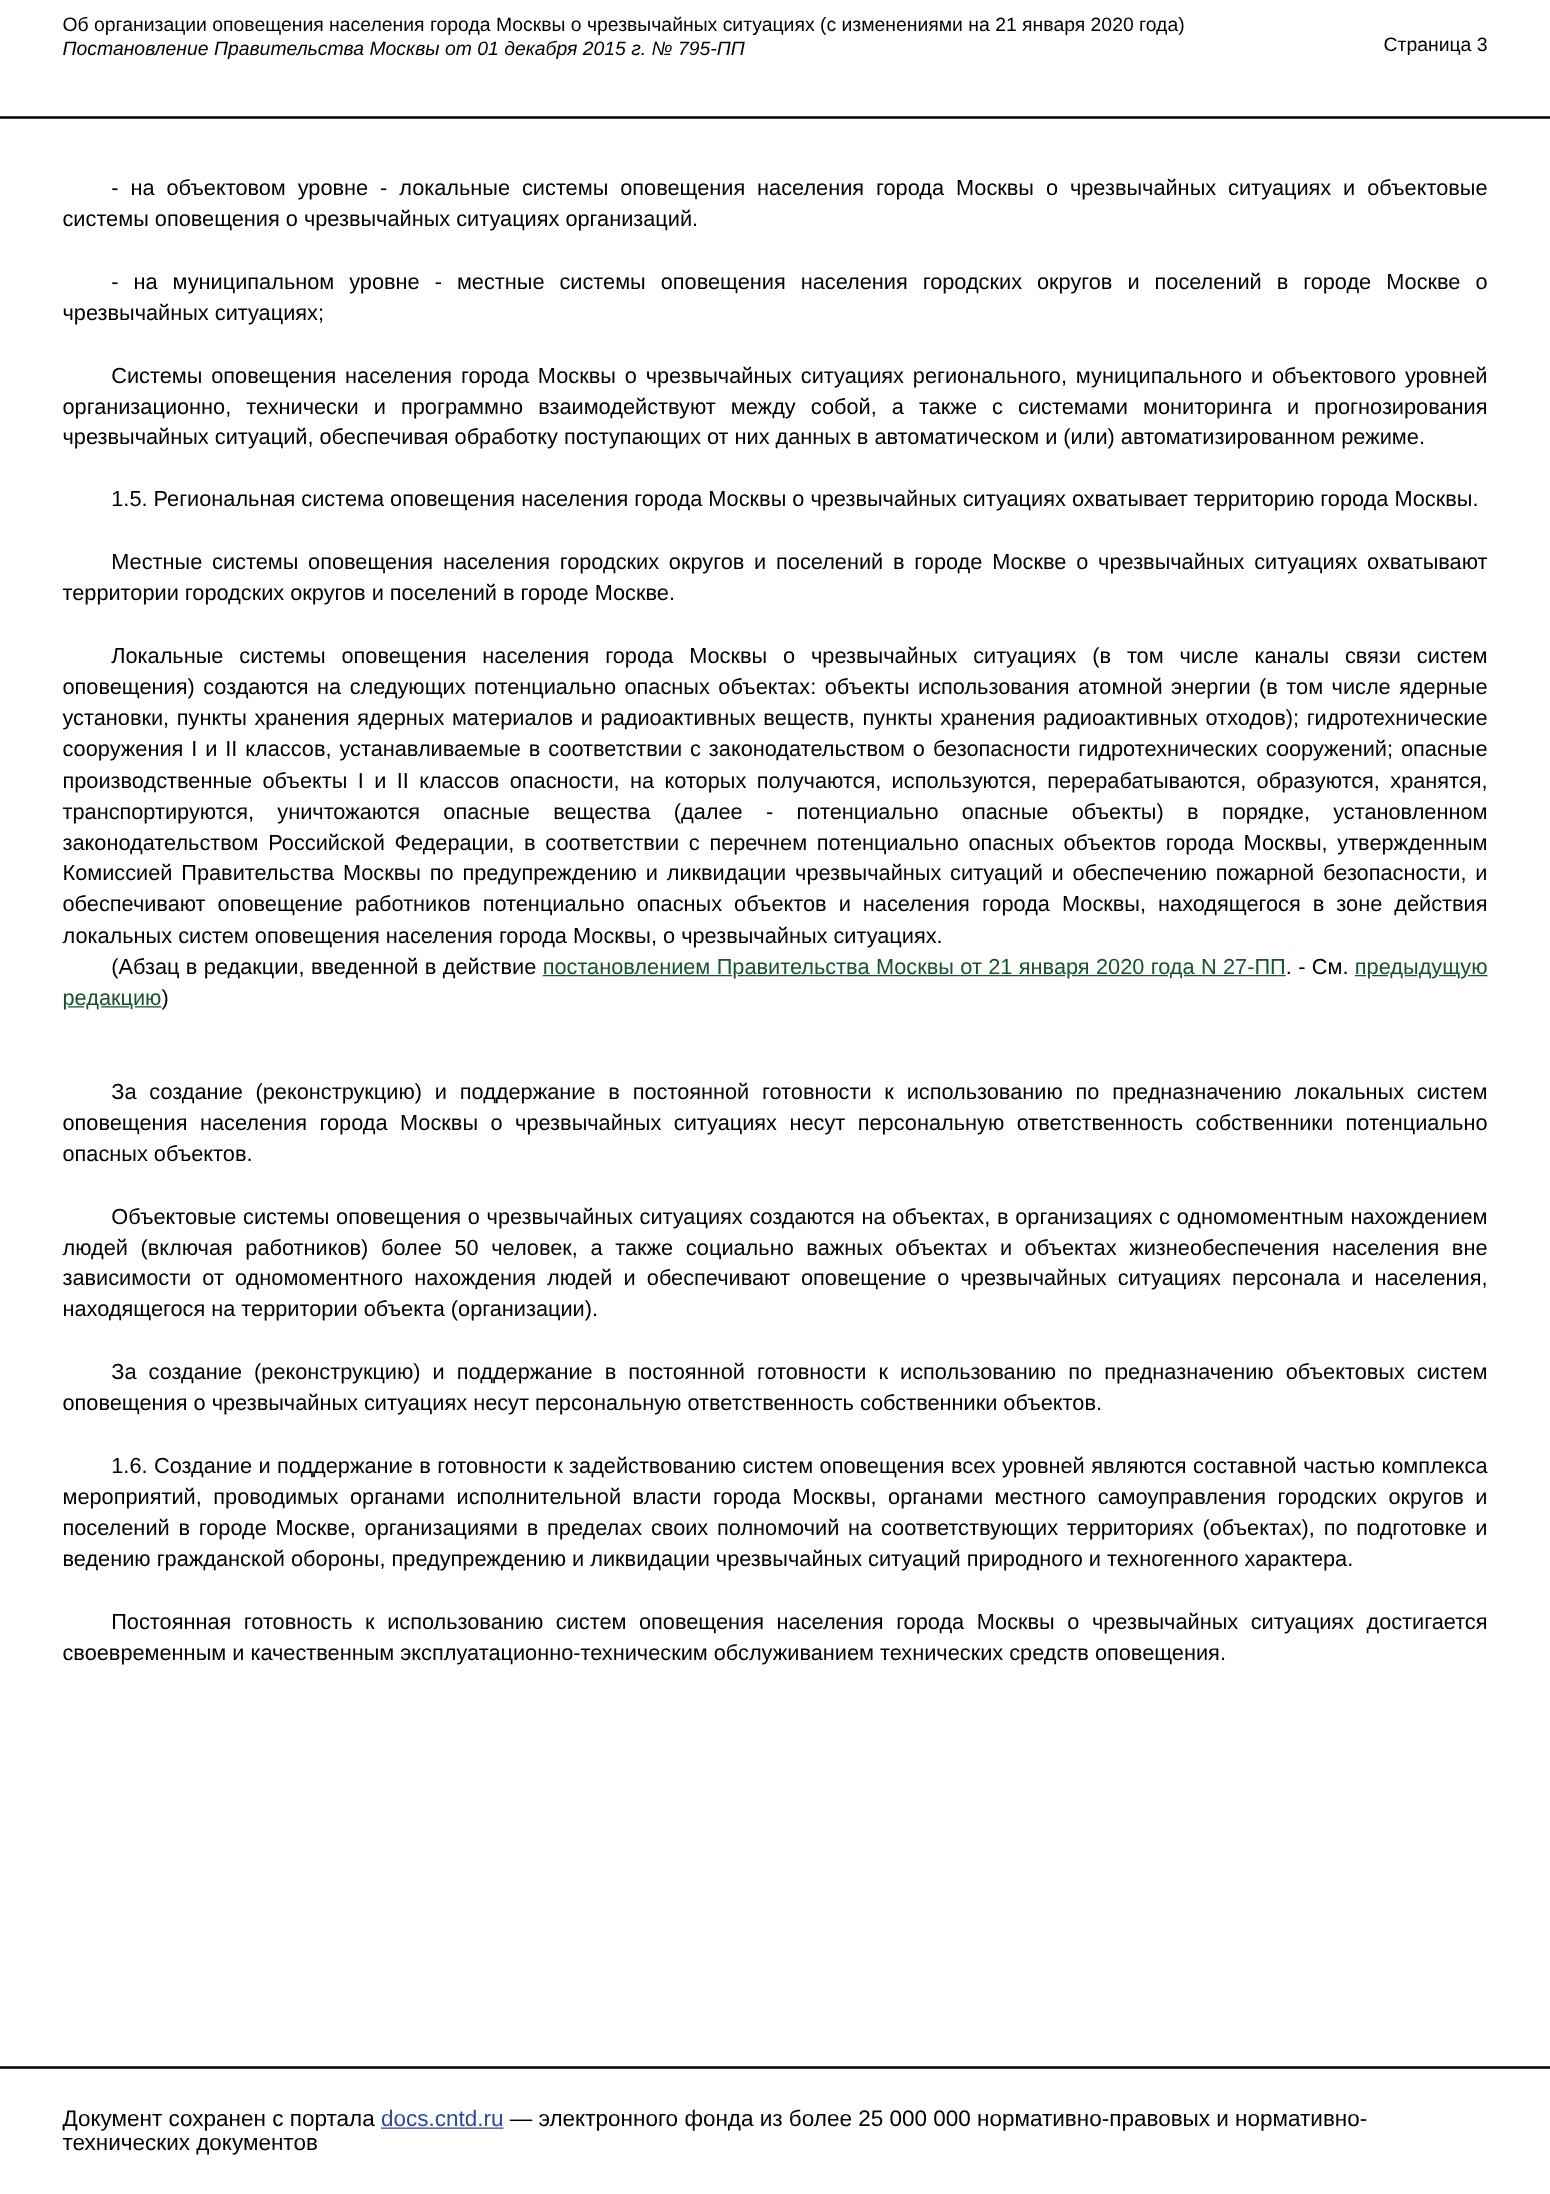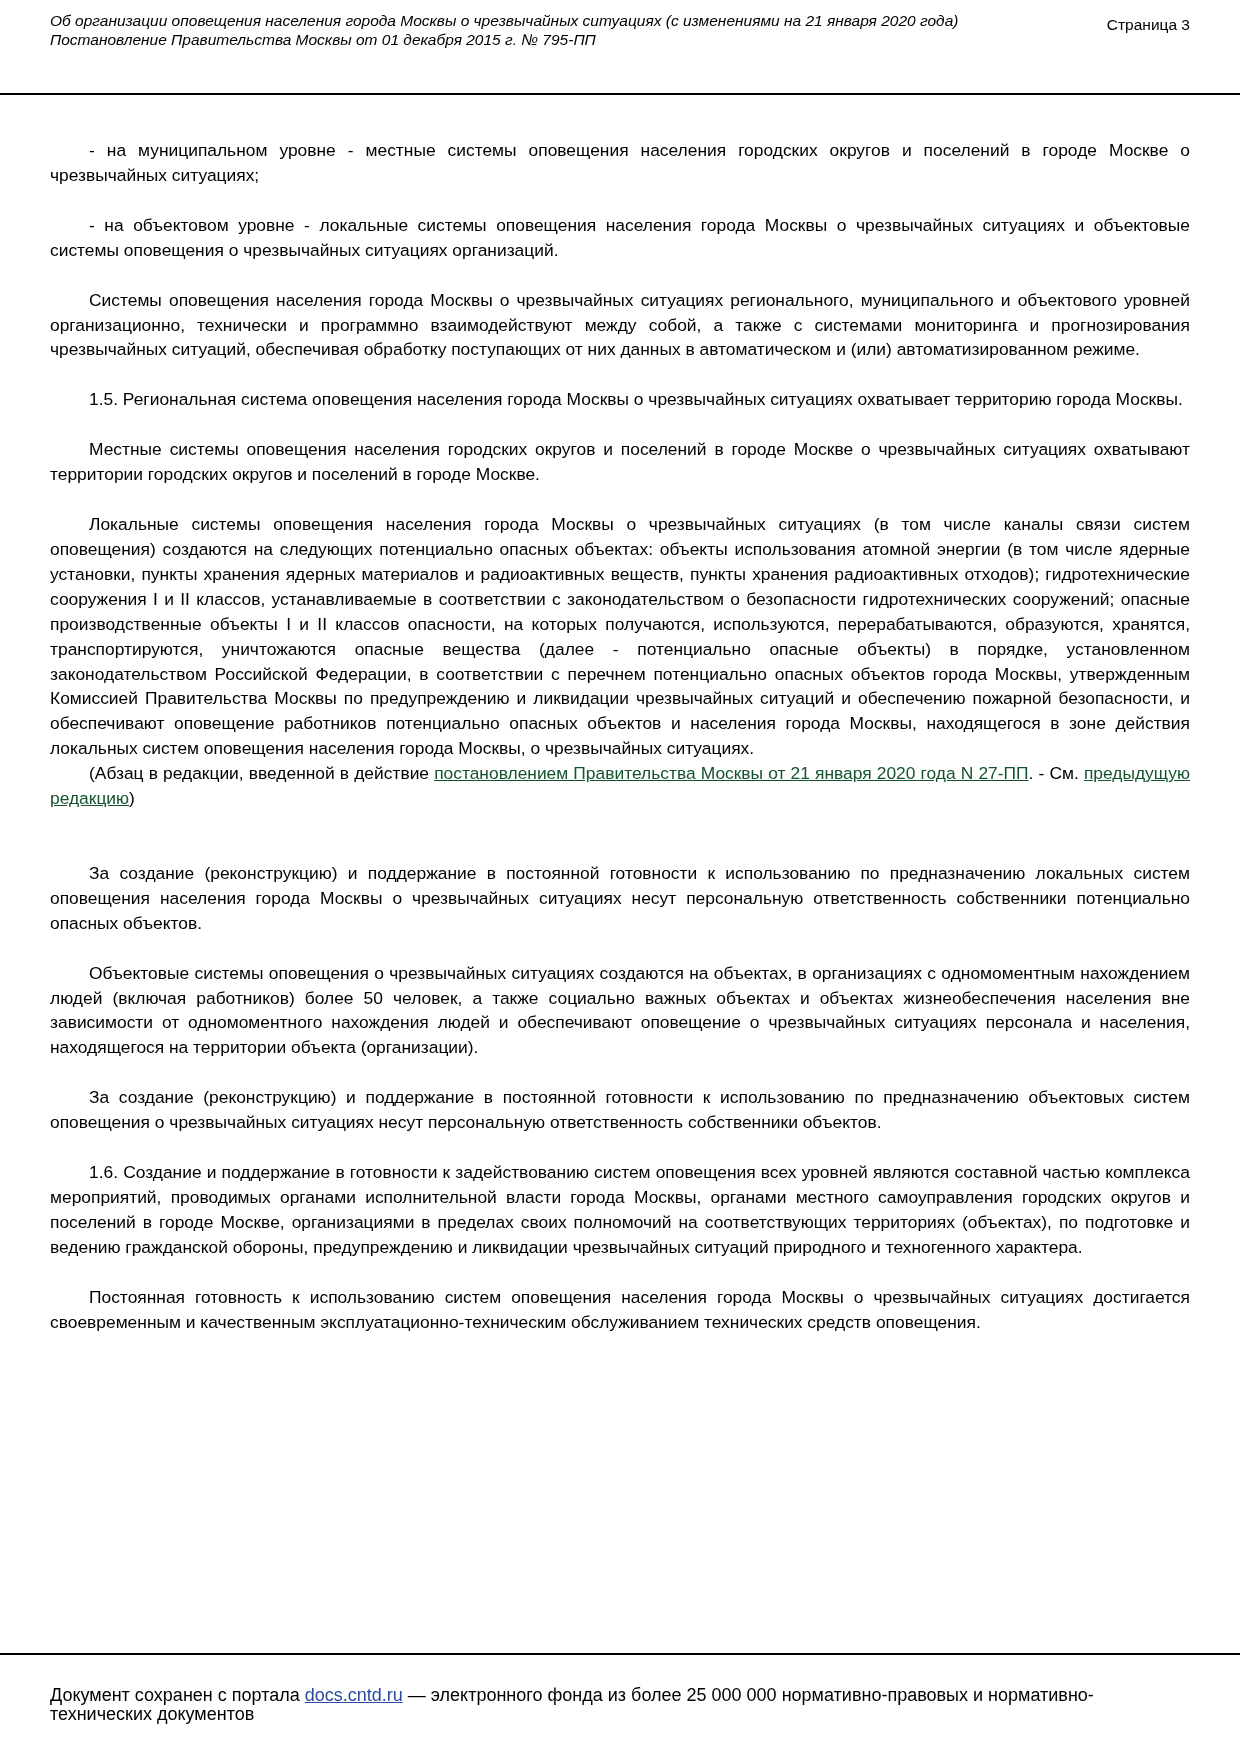--- a/index.html
+++ b/index.html
@@ -4,22 +4,22 @@
 <style>
   html, body { margin: 0; padding: 0; background: #ffffff; }
   body {
     width: 1240px; height: 1755px; position: relative; overflow: hidden;
     font-family: "Liberation Sans", sans-serif; color: #000;
   }
   .header {
     position: absolute; left: 50px; top: 11px; width: 1140px;
     font-size: 15.5px; line-height: 19px;
   }
-  .header-title { width: 960px; font-style: italic; }
-  .header-page { position: absolute; right: 0; top: 4px; }
+  .header-title { width: 960px; }
+  .header-page { position: absolute; right: 0; top: 16px; }
   .header-sub { font-style: italic; }
   .rule {
     position: absolute; left: 0; width: 1240px; height: 2px; background: #000;
   }
   .rule-top { top: 93px; }
   .rule-bottom { top: 1653px; }
   .body {
     position: absolute; left: 50px; top: 138px; width: 1140px;
     font-size: 17.4px; line-height: 24.9px; text-align: justify;
   }
@@ -36,22 +36,22 @@
 <body>
 
 <div class="header">
   <div class="header-title">Об организации оповещения населения города Москвы о чрезвычайных ситуациях (с изменениями на 21 января 2020 года)</div>
   <div class="header-page">Страница 3</div>
   <div class="header-sub">Постановление Правительства Москвы от 01 декабря 2015 г. № 795-ПП</div>
 </div>
 <div class="rule rule-top"></div>
 
 <div class="body">
+  <p>- на объектовом уровне - локальные системы оповещения населения города Москвы о чрезвычайных ситуациях и объектовые системы оповещения о чрезвычайных ситуациях организаций.</p>
   <p>- на муниципальном уровне - местные системы оповещения населения городских округов и поселений в городе Москве о чрезвычайных ситуациях;</p>
-  <p>- на объектовом уровне - локальные системы оповещения населения города Москвы о чрезвычайных ситуациях и объектовые системы оповещения о чрезвычайных ситуациях организаций.</p>
   <p>Системы оповещения населения города Москвы о чрезвычайных ситуациях регионального, муниципального и объектового уровней организационно, технически и программно взаимодействуют между собой, а также с системами мониторинга и прогнозирования чрезвычайных ситуаций, обеспечивая обработку поступающих от них данных в автоматическом и (или) автоматизированном режиме.</p>
   <p>1.5. Региональная система оповещения населения города Москвы о чрезвычайных ситуациях охватывает территорию города Москвы.</p>
   <p>Местные системы оповещения населения городских округов и поселений в городе Москве о чрезвычайных ситуациях охватывают территории городских округов и поселений в городе Москве.</p>
   <p>Локальные системы оповещения населения города Москвы о чрезвычайных ситуациях (в том числе каналы связи систем оповещения) создаются на следующих потенциально опасных объектах: объекты использования атомной энергии (в том числе ядерные установки, пункты хранения ядерных материалов и радиоактивных веществ, пункты хранения радиоактивных отходов); гидротехнические сооружения I и II классов, устанавливаемые в соответствии с законодательством о безопасности гидротехнических сооружений; опасные производственные объекты I и II классов опасности, на которых получаются, используются, перерабатываются, образуются, хранятся, транспортируются, уничтожаются опасные вещества (далее - потенциально опасные объекты) в порядке, установленном законодательством Российской Федерации, в соответствии с перечнем потенциально опасных объектов города Москвы, утвержденным Комиссией Правительства Москвы по предупреждению и ликвидации чрезвычайных ситуаций и обеспечению пожарной безопасности, и обеспечивают оповещение работников потенциально опасных объектов и населения города Москвы, находящегося в зоне действия локальных систем оповещения населения города Москвы, о чрезвычайных ситуациях.</p>
   <p class="note"><span>(Абзац в редакции, введенной в действие </span><a href="#">постановлением Правительства Москвы от 21 января 2020 года N 27-ПП</a><span>. - См. </span><a href="#">предыдущую редакцию</a><span>)</span></p>
   <p>За создание (реконструкцию) и поддержание в постоянной готовности к использованию по предназначению локальных систем оповещения населения города Москвы о чрезвычайных ситуациях несут персональную ответственность собственники потенциально опасных объектов.</p>
   <p>Объектовые системы оповещения о чрезвычайных ситуациях создаются на объектах, в организациях с одномоментным нахождением людей (включая работников) более 50 человек, а также социально важных объектах и объектах жизнеобеспечения населения вне зависимости от одномоментного нахождения людей и обеспечивают оповещение о чрезвычайных ситуациях персонала и населения, находящегося на территории объекта (организации).</p>
   <p>За создание (реконструкцию) и поддержание в постоянной готовности к использованию по предназначению объектовых систем оповещения о чрезвычайных ситуациях несут персональную ответственность собственники объектов.</p>
   <p>1.6. Создание и поддержание в готовности к задействованию систем оповещения всех уровней являются составной частью комплекса мероприятий, проводимых органами исполнительной власти города Москвы, органами местного самоуправления городских округов и поселений в городе Москве, организациями в пределах своих полномочий на соответствующих территориях (объектах), по подготовке и ведению гражданской обороны, предупреждению и ликвидации чрезвычайных ситуаций природного и техногенного характера.</p>
   <p>Постоянная готовность к использованию систем оповещения населения города Москвы о чрезвычайных ситуациях достигается своевременным и качественным эксплуатационно-техническим обслуживанием технических средств оповещения.</p>

